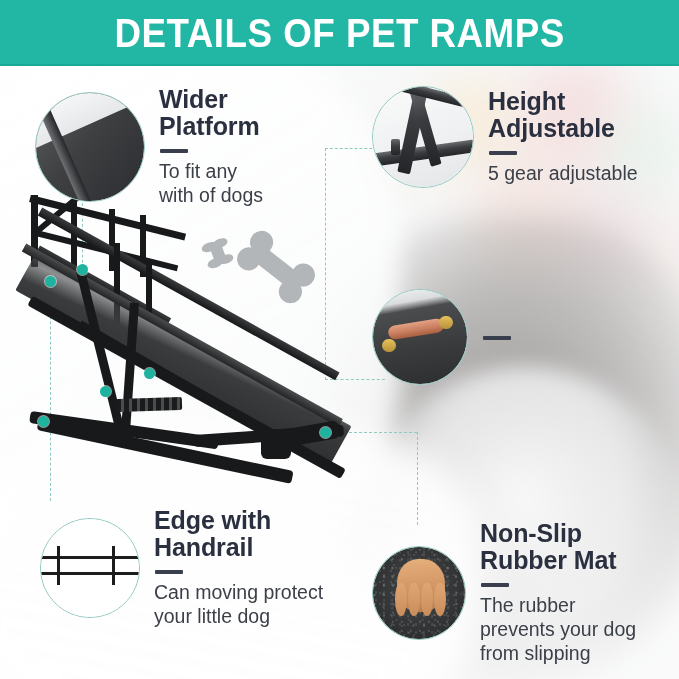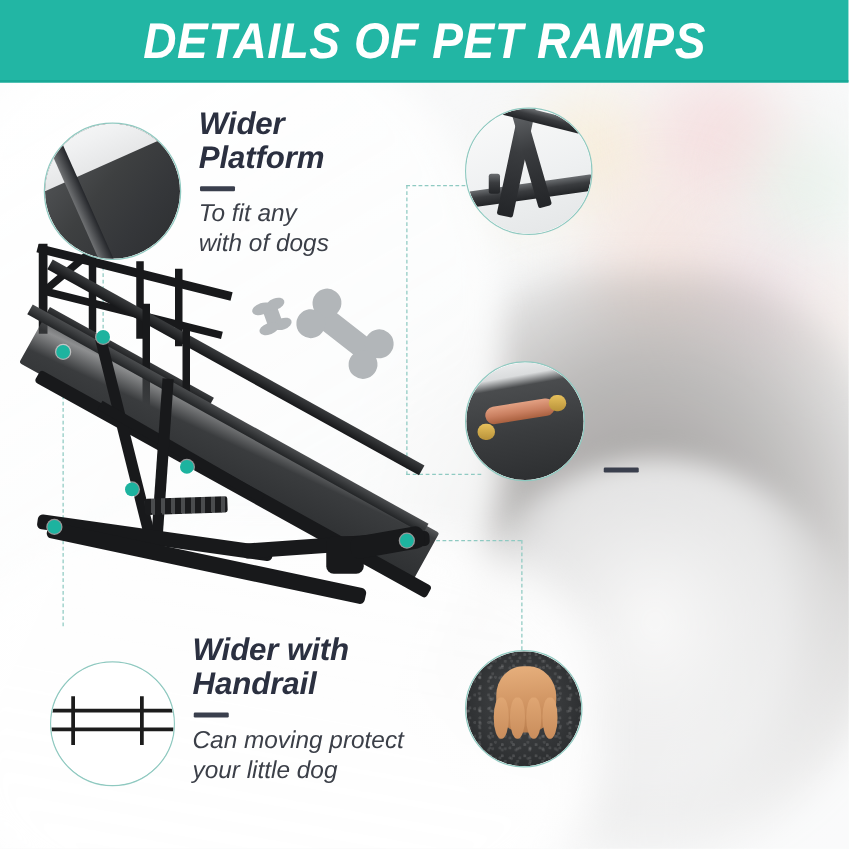--- a/index.html
+++ b/index.html
@@ -2,21 +2,21 @@
 <html><head>
 <meta charset="utf-8">
 <title>Details of Pet Ramps</title>
 <style>
   html,body{margin:0;padding:0;}
   body{
     width:679px;height:679px;overflow:hidden;
     font-family:"Liberation Sans", sans-serif;
     background:#ffffff;
   }
-  .page{position:relative;width:679px;height:679px;overflow:hidden;background:#fff;font-style:italic;}
+  .page{position:relative;width:679px;height:679px;overflow:hidden;background:#fff;}
 
   
   .bg{position:absolute;inset:0;overflow:hidden;}
   .bg-base{position:absolute;inset:0;background:#f4f5f6;}
   .bg-photo{position:absolute;left:0;top:66px;width:679px;height:613px;overflow:hidden;}
   .blob{position:absolute;border-radius:50%;filter:blur(26px);}
   .bg-dogdark{
     position:absolute;right:-40px;top:150px;width:430px;height:470px;
     border-radius:48% 42% 50% 55%;
     background:radial-gradient(ellipse at 55% 45%, rgba(48,44,42,.80) 0%, rgba(70,64,60,.55) 38%, rgba(150,146,142,.18) 66%, rgba(255,255,255,0) 80%);
@@ -62,21 +62,21 @@
   .dash-h{border-top:1.4px dashed #8fcac2;}
 
   
   .dot{
     position:absolute;width:11px;height:11px;border-radius:50%;
     background:#1db39f;box-shadow:0 0 0 1px rgba(255,255,255,.55);
     z-index:22;
   }
 
   
-  .feature{position:absolute;display:flex;align-items:flex-end;z-index:25;}
+  .feature{position:absolute;display:flex;align-items:center;z-index:25;}
   .thumb{
     position:relative;border-radius:50%;overflow:hidden;flex:0 0 auto;
     border:1.2px solid #8fc9c0;background:#fff;
   }
   .thumb-inner{position:absolute;inset:0;border-radius:50%;overflow:hidden;}
   .ftext{padding-left:14px;}
   .fhead{
     color:#2b3040;font-weight:700;font-size:25px;line-height:1.08;
     letter-spacing:-0.1px;white-space:pre-line;
     font-family:"Liberation Sans", sans-serif;
@@ -284,20 +284,26 @@
       <div class="thumb-inner">
         <div class="art-joint">
           <div class="bar" style="left:-8%;top:60%;width:110%;height:13%;transform:rotate(-8deg);"></div>
           <div class="bar" style="left:34%;top:-8%;width:13%;height:95%;transform:rotate(12deg);"></div>
           <div class="bar" style="left:46%;top:-6%;width:11%;height:86%;transform:rotate(-16deg);"></div>
           <div class="bar" style="left:28%;top:4%;width:78%;height:10%;transform:rotate(14deg);"></div>
           <div class="bar" style="left:18%;top:52%;width:9%;height:16%;"></div>
         </div>
       </div>
     </div>
+    <div class="ftext">
+      <div class="fhead">Height
+Adjustable</div>
+      <div class="fdash"></div>
+      <div class="fbody">5 gear adjustable</div>
+    </div>
   </div>
 
   <div class="feature" style="left:372px;top:289px;">
     <div class="thumb" style="width:94px;height:94px;">
       <div class="thumb-inner">
         <div class="art-handle">
           <div class="handle-strap"></div>
           <div class="handle-end" style="left:10%;top:52%;"></div>
           <div class="handle-end" style="left:70%;top:28%;"></div>
         </div>
@@ -313,21 +319,21 @@
       <div class="thumb-inner">
         <div class="art-rail">
           <div class="rail-line" style="left:-6%;top:38%;width:112%;height:3px;"></div>
           <div class="rail-line" style="left:-6%;top:54%;width:112%;height:3px;"></div>
           <div class="rail-line" style="left:16%;top:28%;width:3px;height:40%;"></div>
           <div class="rail-line" style="left:72%;top:28%;width:3px;height:40%;"></div>
         </div>
       </div>
     </div>
     <div class="ftext">
-      <div class="fhead">Wider with
+      <div class="fhead">Edge with
 Handrail</div>
       <div class="fdash"></div>
       <div class="fbody">Can moving protect
 your little dog</div>
     </div>
   </div>
 
   <div class="feature" style="left:372px;top:520px;">
     <div class="thumb" style="width:92px;height:92px;">
       <div class="thumb-inner">
@@ -335,15 +341,23 @@
           <div class="paw">
             <div class="paw-pad"></div>
             <div class="toe" style="left:4%;"></div>
             <div class="toe" style="left:27%;"></div>
             <div class="toe" style="left:51%;"></div>
             <div class="toe" style="left:74%;"></div>
           </div>
         </div>
       </div>
     </div>
+    <div class="ftext">
+      <div class="fhead">Non-Slip
+Rubber Mat</div>
+      <div class="fdash"></div>
+      <div class="fbody">The rubber
+prevents your dog
+from slipping</div>
+    </div>
   </div>
 
 </div>
 
 </body></html>

